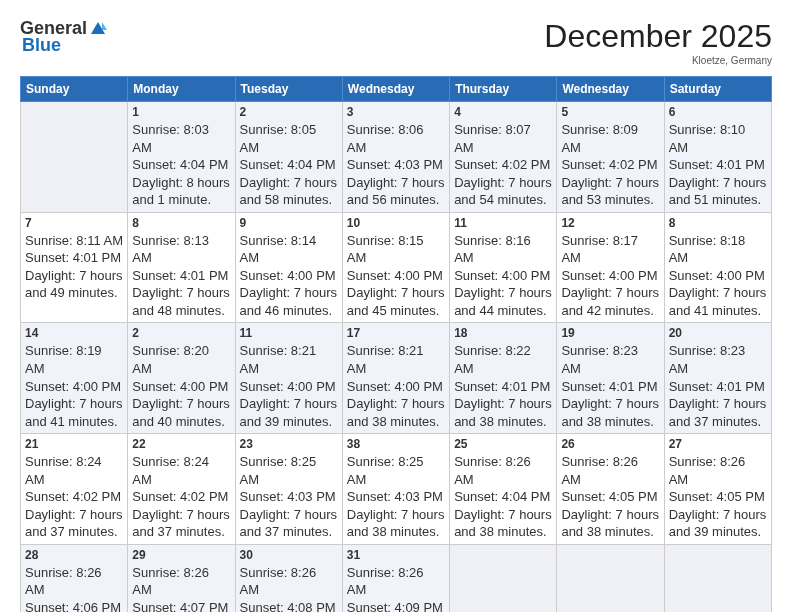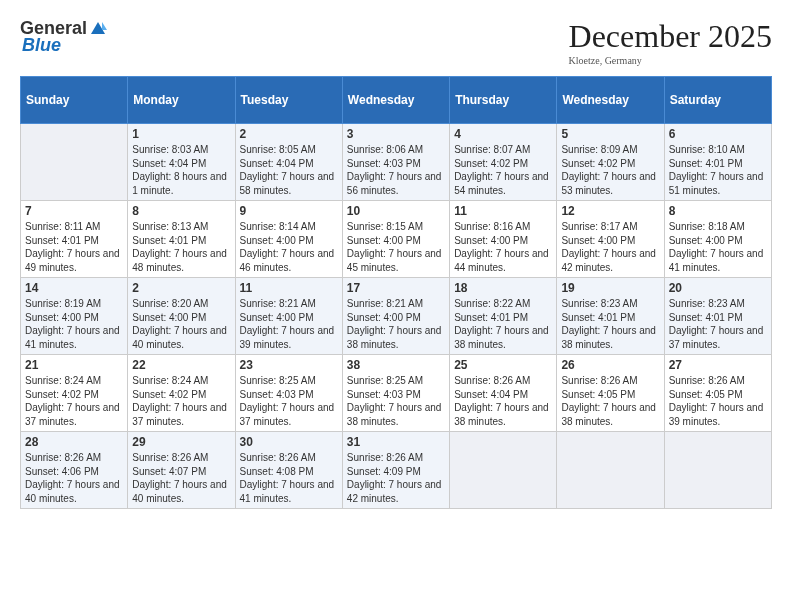--- a/index.html
+++ b/index.html
@@ -21,23 +21,23 @@
       justify-content: space-between;
       align-items: flex-start;
       margin-bottom: 10px;
     }
     .logo {
       display: flex;
       flex-direction: column;
       align-items: flex-start;
     }
     .logo-general { color: #333; }
-    .logo-blue { color: #1a6fbc; font-style: italic; }
+    .logo-blue { color: #1a6fbc; }
     .title-area {
-      font-family: Liberation Serif, serif;
+      text-align: right;
     }
     .month-title {
       font-size: 32px;
       color: #222;
       font-weight: normal;
     }
     .location {
       font-size: 10px;
       color: #555;
     }
@@ -45,21 +45,21 @@
       width: 100%;
       border-collapse: collapse;
       border: 1px solid #bbb;
     }
     .calendar th {
       background: #2a6bb5;
       color: #fff;
       font-size: 12px;
       font-weight: bold;
       text-align: left;
-      padding: 16px 5px;
+      padding: 5px 5px;
       border: 1px solid #4a8bd4;
     }
     .calendar td {
       border: 1px solid #ccc;
       vertical-align: top;
       padding: 3px 4px;
       width: calc(100% / 7);
       min-height: 80px;
       font-size: 10px;
       color: #333;
@@ -68,21 +68,21 @@
     .calendar td.empty {
       background: #f9f9f9;
     }
     .day-num {
       font-size: 12px;
       font-weight: bold;
       margin-bottom: 2px;
       display: block;
     }
     .day-info {
-      font-size: 10px;
+      font-size: 13px;
       line-height: 1.35;
       color: #333;
     }
     .row-alt td {
       background: #f0f4fa;
     }
     .row-alt td.empty {
       background: #eef0f5;
     }
   </style>

